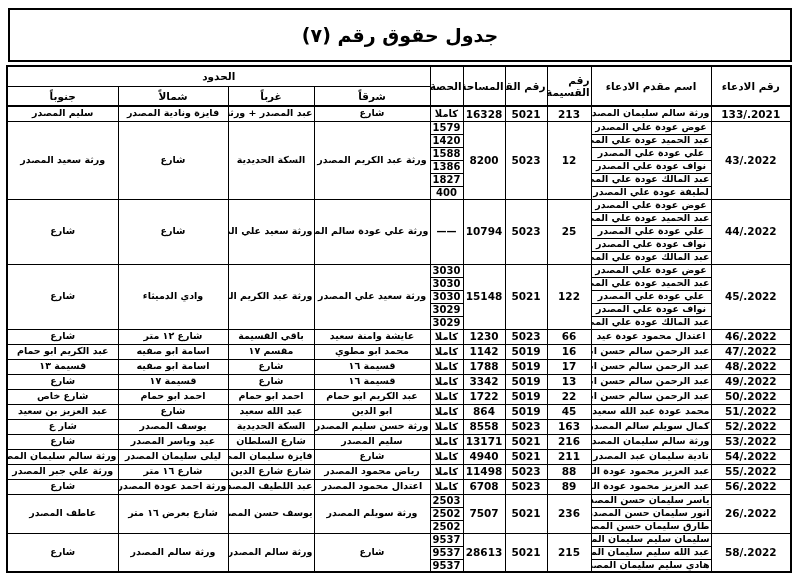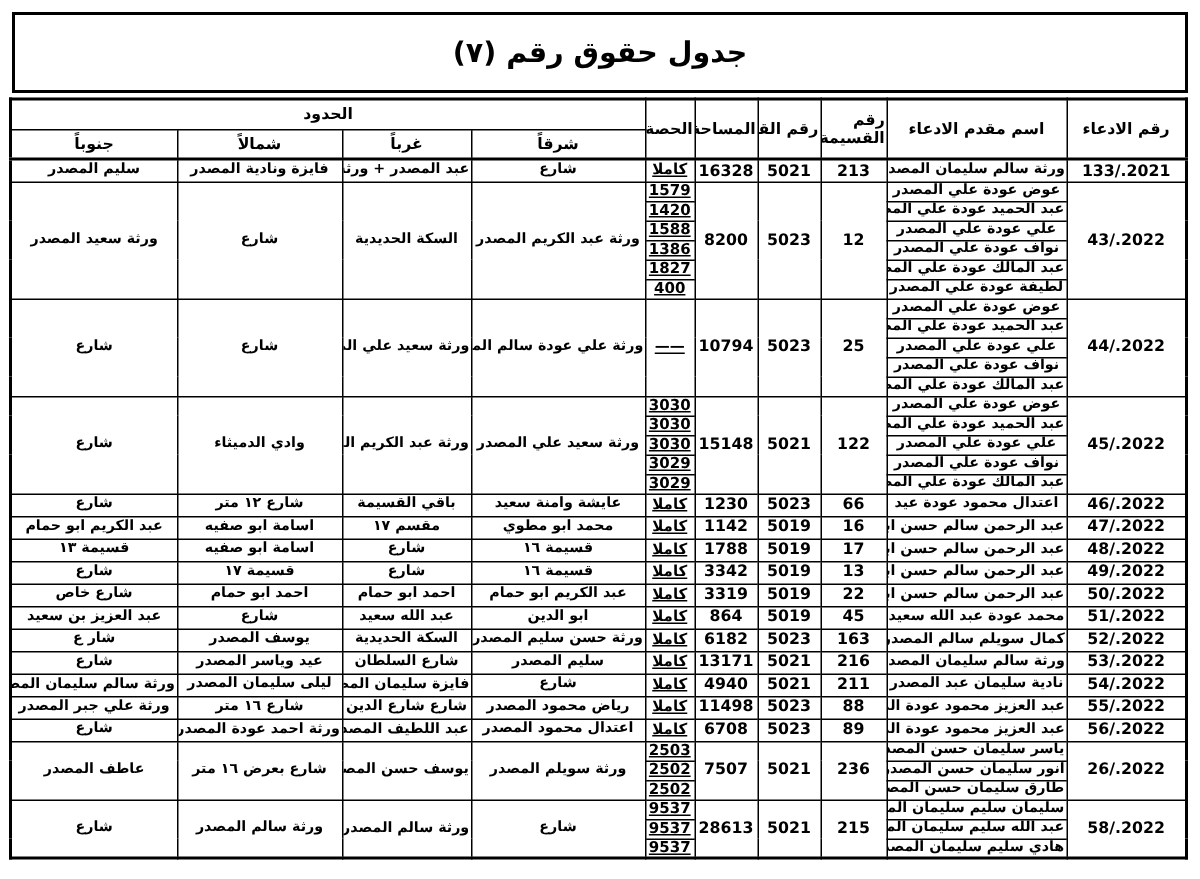--- a/index.html
+++ b/index.html
@@ -38,21 +38,21 @@
     overflow: hidden;
     white-space: nowrap;
   }
   thead th { font-size: 10.5px; }
   thead tr { height: 20px; }
   thead { border-bottom: 2px solid #000; }
   tbody tr.single { height: 15px; }
   tbody tr.sub { height: 13px; }
   td.claim { direction: ltr; font-size: 10.5px; }
   td.num { font-size: 10.5px; margin-top: 10px; }
-  td.share { font-size: 10px; text-decoration: underline; }
+  td.share { font-size: 10px; }
   td.name, td.bcell { font-size: 9.5px; }
   
   col.c-claim  { width: 80px; }
   col.c-name   { width: 120px; }
   col.c-parcel { width: 44px; }
   col.c-block  { width: 42px; }
   col.c-area   { width: 42px; }
   col.c-share  { width: 33px; }
   col.c-east   { width: 116px; }
   col.c-west   { width: 86px; }
@@ -238,21 +238,21 @@
           <td class="bcell">قسيمة ١٦</td>
           <td class="bcell">شارع</td>
           <td class="bcell">قسيمة ١٧</td>
           <td class="bcell">شارع</td>
         </tr>
         <tr class="single">
           <td class="claim">50/.2022</td>
           <td class="name">عبد الرحمن سالم حسن ابو حمام</td>
           <td class="num">22</td>
           <td class="num">5019</td>
-          <td class="num">3319</td>
+          <td class="num">1722</td>
           <td class="share">كاملا</td>
           <td class="bcell">عبد الكريم ابو حمام</td>
           <td class="bcell">احمد ابو حمام</td>
           <td class="bcell">احمد ابو حمام</td>
           <td class="bcell">شارع خاص</td>
         </tr>
         <tr class="single">
           <td class="claim">51/.2022</td>
           <td class="name">محمد عودة عبد الله سعيد</td>
           <td class="num">45</td>
@@ -262,21 +262,21 @@
           <td class="bcell">ابو الدين</td>
           <td class="bcell">عبد الله سعيد</td>
           <td class="bcell">شارع</td>
           <td class="bcell">عبد العزيز بن سعيد</td>
         </tr>
         <tr class="single">
           <td class="claim">52/.2022</td>
           <td class="name">كمال سويلم سالم المصدر</td>
           <td class="num">163</td>
           <td class="num">5023</td>
-          <td class="num">6182</td>
+          <td class="num">8558</td>
           <td class="share">كاملا</td>
           <td class="bcell">ورثة حسن سليم المصدر</td>
           <td class="bcell">السكة الحديدية</td>
           <td class="bcell">يوسف المصدر</td>
           <td class="bcell">شار ع</td>
         </tr>
         <tr class="single">
           <td class="claim">53/.2022</td>
           <td class="name">ورثة سالم سليمان المصدر</td>
           <td class="num">216</td>

